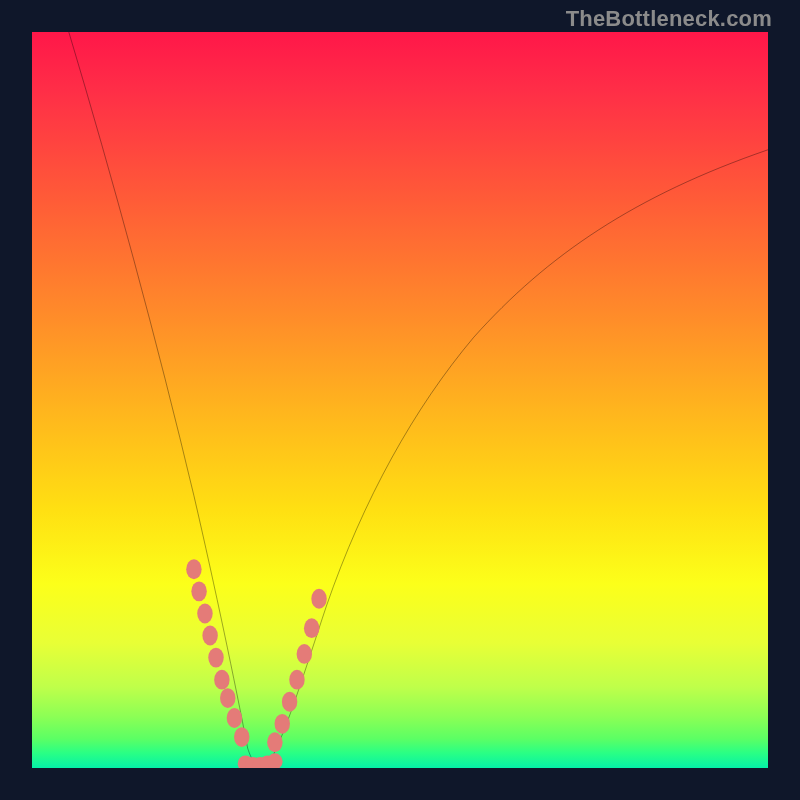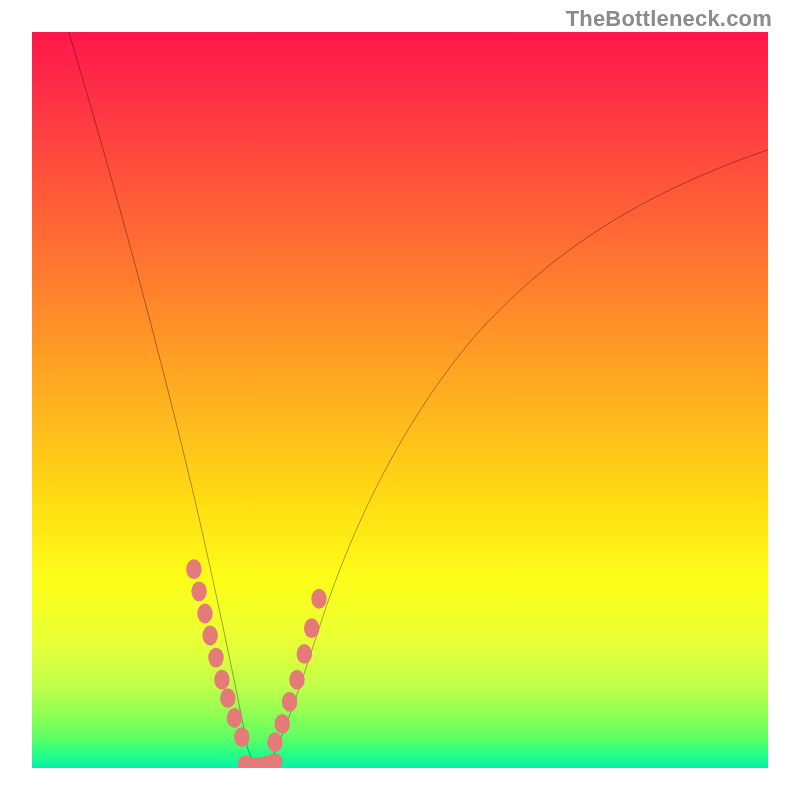--- a/index.html
+++ b/index.html
@@ -7,21 +7,21 @@
     padding: 0;
     width: 800px;
     height: 800px;
     overflow: hidden;
     background: #000;
   }
   .stage {
     position: relative;
     width: 800px;
     height: 800px;
-    background: #ffffff;
+    background: #0f172a;
   }
   .plot-area {
     position: absolute;
     left: 32px;
     top: 32px;
     width: 736px;
     height: 736px;
     background: linear-gradient(to bottom,
       #ff1749 0%,
       #ff2e47 8%,

